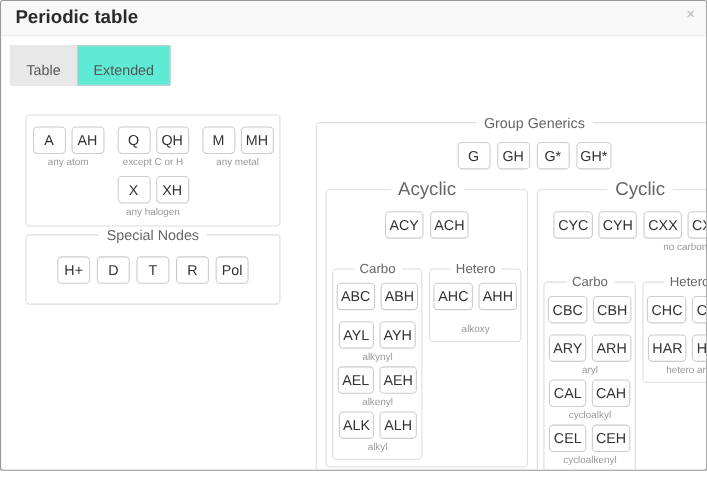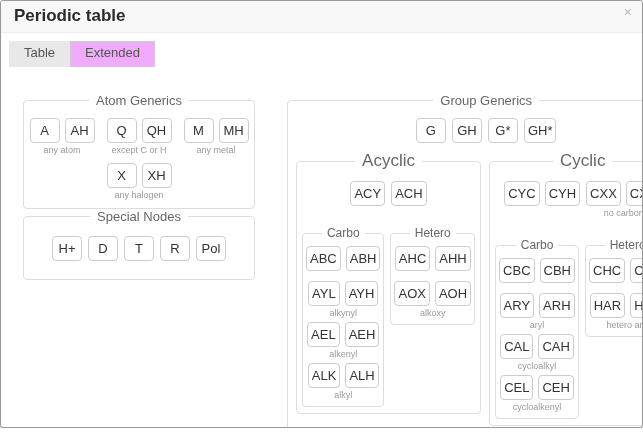--- a/index.html
+++ b/index.html
@@ -26,27 +26,27 @@
   }
   .title { font-size: 17px; font-weight: bold; color: #2b2b2b; }
   .close {
     position: absolute; right: 10px; top: 4px;
     font-size: 14px; color: #b9b9b9; line-height: 1; cursor: pointer;
   }
 
   
   .tabs { flex: 0 0 auto; display: flex; margin: 8px 0 0 8px; }
   .tab {
-    padding: 3px 14px 6px;
+    padding: 14px 14px 6px;
     font-size: 13px; color: #555;
     background: #e8e8e8;
     border: 1px solid #e8e8e8;
     cursor: pointer;
   }
-  .tab.active { background: #f0abfc; border: 1px solid #ccc; }
+  .tab.active { background: #5eead4; border: 1px solid #ccc; }
 
   
   .content { flex: 1 1 auto; display: flex; align-items: flex-start; padding: 0 20px 0 22px; }
   .left-col { width: 232px; margin-right: 32px; flex: 0 0 auto; }
   .right-col { flex: 1 1 auto; }
 
   fieldset {
     border: 1px solid #ddd;
     border-radius: 4px;
     margin: 0; padding: 2px 8px 8px;
@@ -126,21 +126,20 @@
   <div class="tabs">
     <div class="tab">Table</div>
     <div class="tab active">Extended</div>
   </div>
 
   <div class="content">
 
     <div class="left-col">
 
       <fieldset class="fs-atom">
-        <legend>Atom Generics</legend>
         <div class="btn-row row-gap-lg">
           <div class="pair">
             <div class="pair-btns">
               <button class="pt-btn">A</button>
               <button class="pt-btn">AH</button>
             </div>
             <div class="pair-label">any atom</div>
           </div>
           <div class="pair">
             <div class="pair-btns">
@@ -236,24 +235,20 @@
 
               <fieldset class="fs-mini stack">
                 <legend>Hetero</legend>
                 <div class="pair no-label">
                   <div class="pair-btns">
                     <button class="pt-btn">AHC</button>
                     <button class="pt-btn">AHH</button>
                   </div>
                 </div>
                 <div class="pair">
-                  <div class="pair-btns">
-                    <button class="pt-btn">AOX</button>
-                    <button class="pt-btn">AOH</button>
-                  </div>
                   <div class="pair-label">alkoxy</div>
                 </div>
               </fieldset>
 
             </div>
           </fieldset>
 
           <fieldset class="fs-sub">
             <legend>Cyclic</legend>
             <div class="btn-row row-gap-sm">

